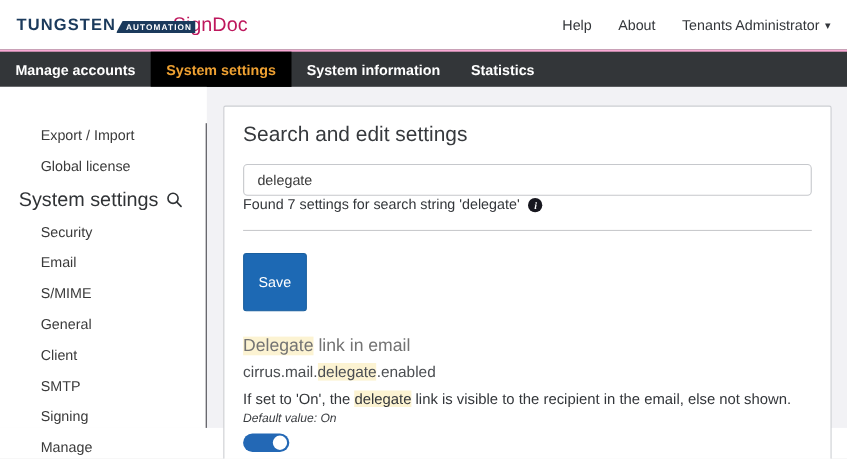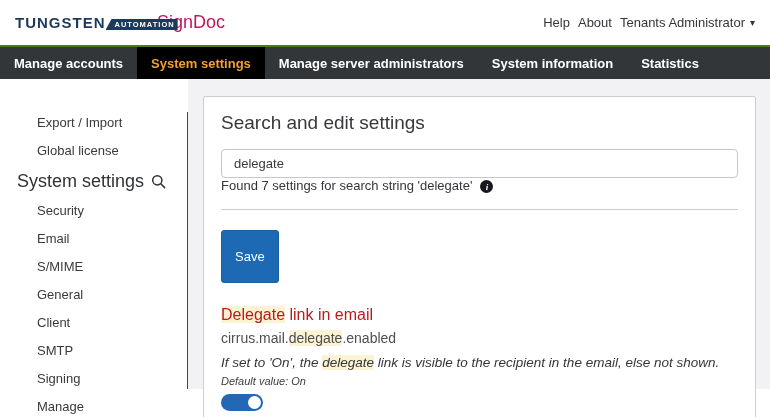--- a/index.html
+++ b/index.html
@@ -8,27 +8,27 @@
          font-family:"Liberation Sans", sans-serif; }
 
   
   .header { height:45px; display:flex; align-items:center; padding:0 15px; background:#fff; }
   .logo { display:flex; align-items:flex-end; width:112px; cursor:pointer; }
   .logo-top { color:#1b3a5c; font-weight:bold; font-size:15px; letter-spacing:1px; line-height:15px; }
   .logo-bottom { background:#1b3a5c; color:#fff; font-weight:bold; font-size:7.5px; letter-spacing:1px;
                  line-height:11px; padding:0 3px 0 9px; margin-top:1px;
                  clip-path:polygon(6px 0, 100% 0, 100% 100%, 0 100%); }
   .app-title { margin-left:30px; font-size:18px; color:#be185d; }
-  .header-links { margin-left:auto; display:flex; align-items:center; gap:8px; font-size:13px; color:#33363a; }
+  .header-links { margin-left:auto; display:flex; align-items:center; gap:24px; font-size:13px; color:#33363a; }
   .header-links a { cursor:pointer; color:#33363a; text-decoration:none; }
   .user-menu { display:flex; align-items:center; gap:5px; }
   .caret { font-size:10px; color:#33363a; }
 
   
-  .navbar { height:34px; background:#333639; border-top:2px solid #4d7c0f; display:flex; }
+  .navbar { height:34px; background:#333639; border-top:2px solid #f9a8d4; display:flex; }
   .nav-item { display:flex; align-items:center; padding:0 14px; color:#fff; font-size:13px;
               font-weight:600; cursor:pointer; white-space:nowrap; }
   .nav-item.active { background:#000; color:#efa132; }
 
   
   .body { display:flex; height:310px; background:#f2f2f5; }
 
   .sidebar { width:188px; background:#fff; position:relative; padding-top:30px; flex:none; }
   .sidebar::after { content:""; position:absolute; right:0; top:33px; bottom:0; width:1px; background:#45454c; }
   .side-item { height:28px; line-height:28px; font-size:13px; color:#3a3a3a; padding-left:37px; cursor:pointer; }
@@ -45,24 +45,24 @@
                   padding:0 12px; font-size:13px; color:#3a3a3a; font-family:"Liberation Sans", sans-serif;
                   outline:none; display:block; }
   .result-line { font-size:13px; color:#33363a; display:flex; align-items:flex-end; }
   .info-icon { width:13px; height:13px; border-radius:50%; background:#17171f; color:#fff; font-size:9px;
                font-weight:bold; font-style:italic; display:inline-flex; align-items:center;
                justify-content:center; margin-left:8px; font-family:"Liberation Serif", serif; cursor:pointer; }
   .divider { border:none; border-top:1px solid #c9cacd; margin-top:16px; }
   .save-button { margin-top:20px; background:#1d69b4; color:#fff; border:1px solid #1a5f9e; border-radius:3px;
                  font-size:13px; padding:18px 13px; cursor:pointer; font-family:"Liberation Sans", sans-serif; }
   .setting { margin-top:23px; }
-  .setting-title { font-size:16px; color:#b91c1c; cursor:pointer; }
+  .setting-title { font-size:16px; color:#737373; cursor:pointer; }
   .hl { background:#fcf3d2; }
   .setting-key { margin-top:6px; font-size:14px; color:#4b4e52; }
-  .setting-desc { margin-top:9px; font-size:13.5px; color:#33363a;font-style:italic; }
+  .setting-desc { margin-top:9px; font-size:13.5px; color:#33363a; }
   .setting-default { margin-top:5px; font-size:11px; font-style:italic; color:#3a3d41; }
   .toggle { margin-top:7px; width:42px; height:17px; border-radius:9px; background:#2368b5;
             position:relative; cursor:pointer; }
   .toggle .knob { position:absolute; right:2px; top:2px; width:13px; height:13px; border-radius:50%; background:#fff; }
 </style>
 </head>
 <body>
 
 <div class="app">
 
@@ -78,21 +78,20 @@
       <a class="user-menu">
         <span>Tenants Administrator</span>
         <span class="caret">▾</span>
       </a>
     </nav>
   </header>
 
   <nav class="navbar">
     <div class="nav-item">Manage accounts</div>
     <div class="nav-item active">System settings</div>
-    <div class="nav-item">Manage server administrators</div>
     <div class="nav-item">System information</div>
     <div class="nav-item">Statistics</div>
   </nav>
 
   <div class="body">
 
     <aside class="sidebar">
       <div class="side-item">Export / Import</div>
       <div class="side-item">Global license</div>
       <div class="side-header">

